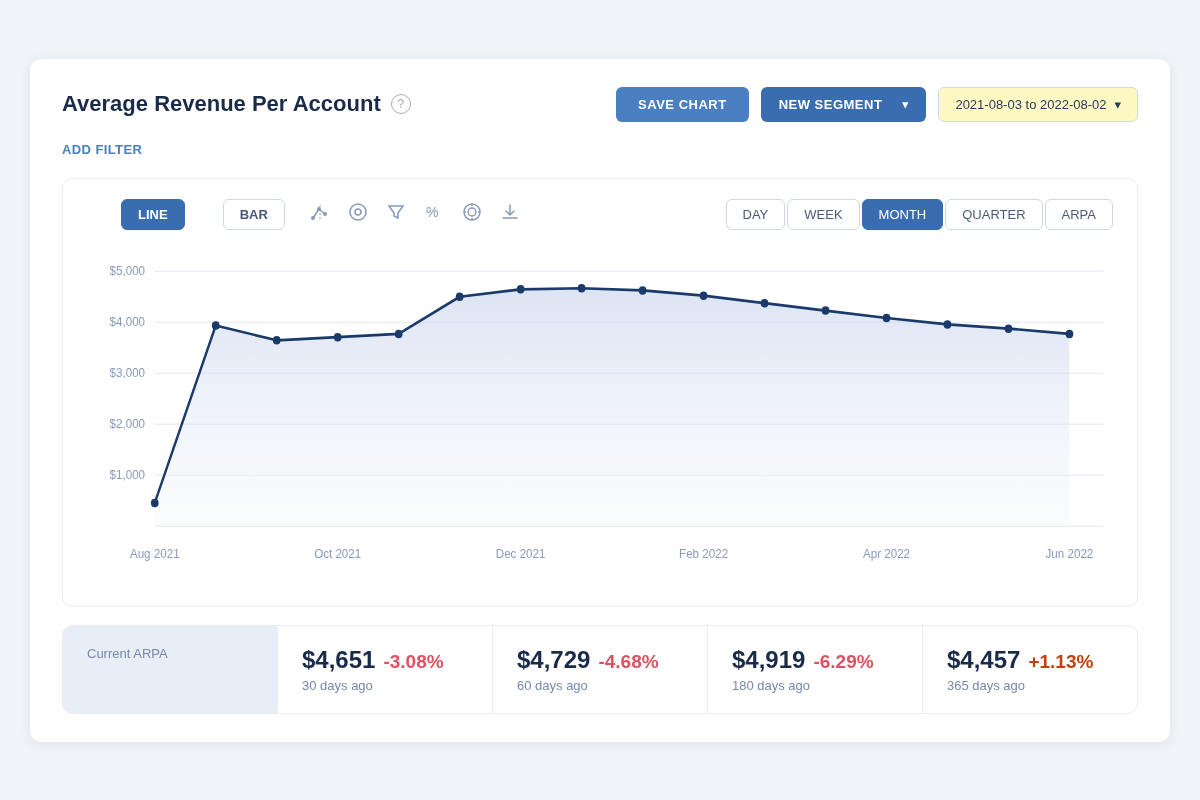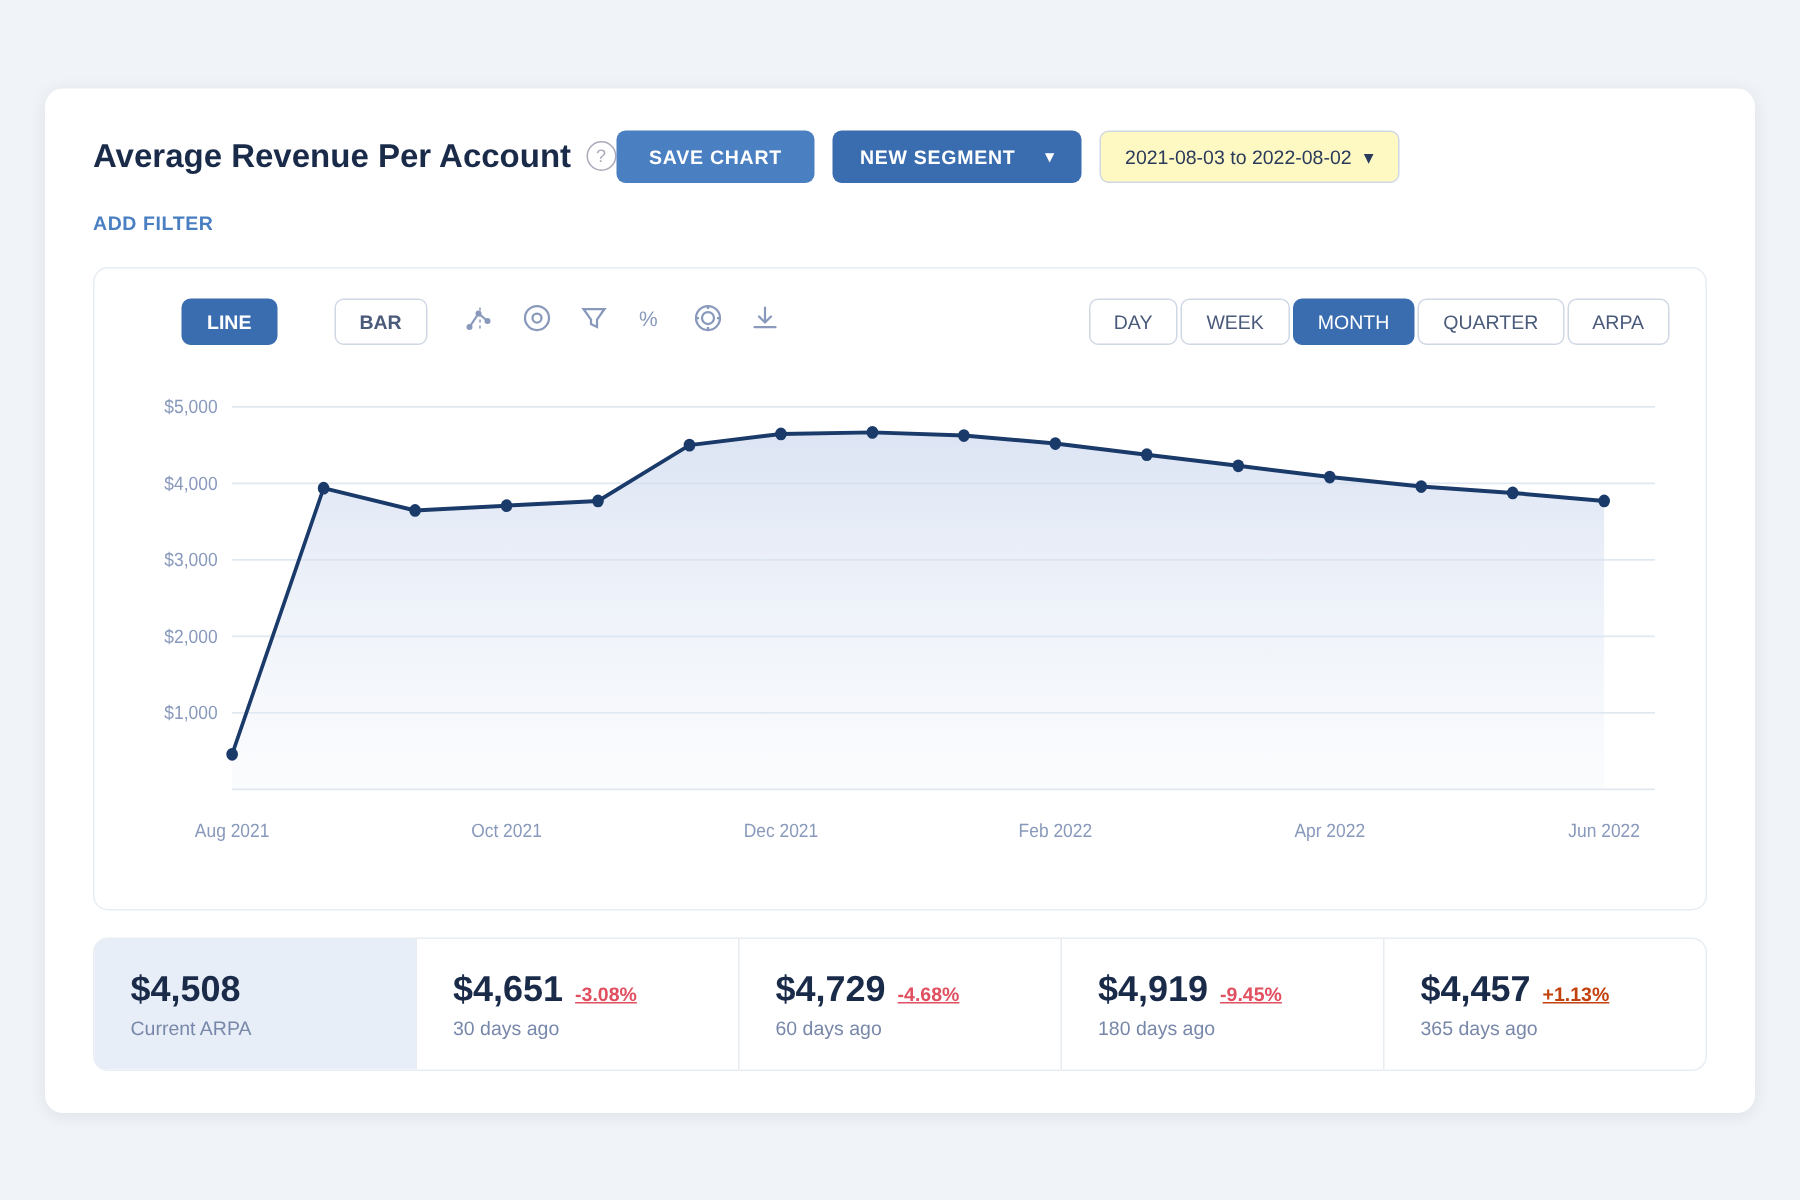--- a/index.html
+++ b/index.html
@@ -15,20 +15,21 @@
     .card {
       background: #fff;
       border-radius: 12px;
       padding: 28px 32px;
       width: 1140px;
       box-shadow: 0 2px 12px rgba(0,0,0,0.08);
     }
     .header-row {
       display: flex;
       align-items: center;
+      justify-content: space-between;
       margin-bottom: 18px;
     }
     .title-area {
       display: flex;
       align-items: center;
       gap: 10px;
     }
     .page-title {
       font-size: 22px;
       font-weight: 700;
@@ -197,23 +198,22 @@
       font-size: 24px;
       font-weight: 700;
       color: #1a2b4a;
       margin-bottom: 4px;
     }
     .stat-label {
       font-size: 13px;
       color: #7888aa;
     }
     .stat-change {
-      font-size: 13px;
+      font-size: 19px;
       font-weight: 600;
-      text-decoration: underline;
     }
     .stat-change.neg { color: #e05060; }
     .stat-change.pos { color: #c2410c; }
     .stat-value-row {
       display: flex;
       align-items: baseline;
       gap: 8px;
     }
   </style>
 </head>
@@ -353,41 +353,40 @@
         <text x="448" y="290" text-anchor="middle" font-size="12" fill="#8899bb">Dec 2021</text>
         <text x="637" y="290" text-anchor="middle" font-size="12" fill="#8899bb">Feb 2022</text>
         <text x="826" y="290" text-anchor="middle" font-size="12" fill="#8899bb">Apr 2022</text>
         <text x="1015" y="290" text-anchor="middle" font-size="12" fill="#8899bb">Jun 2022</text>
       </svg>
     </div>
   </div>
 
   <div class="stats-row">
     <div class="stat-item current">
-      <div class="stat-value">$4,508</div>
       <div class="stat-label">Current ARPA</div>
     </div>
     <div class="stat-item">
       <div class="stat-value-row">
         <span class="stat-value">$4,651</span>
         <span class="stat-change neg">-3.08%</span>
       </div>
       <div class="stat-label">30 days ago</div>
     </div>
     <div class="stat-item">
       <div class="stat-value-row">
         <span class="stat-value">$4,729</span>
         <span class="stat-change neg">-4.68%</span>
       </div>
       <div class="stat-label">60 days ago</div>
     </div>
     <div class="stat-item">
       <div class="stat-value-row">
         <span class="stat-value">$4,919</span>
-        <span class="stat-change neg">-9.45%</span>
+        <span class="stat-change neg">-6.29%</span>
       </div>
       <div class="stat-label">180 days ago</div>
     </div>
     <div class="stat-item">
       <div class="stat-value-row">
         <span class="stat-value">$4,457</span>
         <span class="stat-change pos">+1.13%</span>
       </div>
       <div class="stat-label">365 days ago</div>
     </div>

